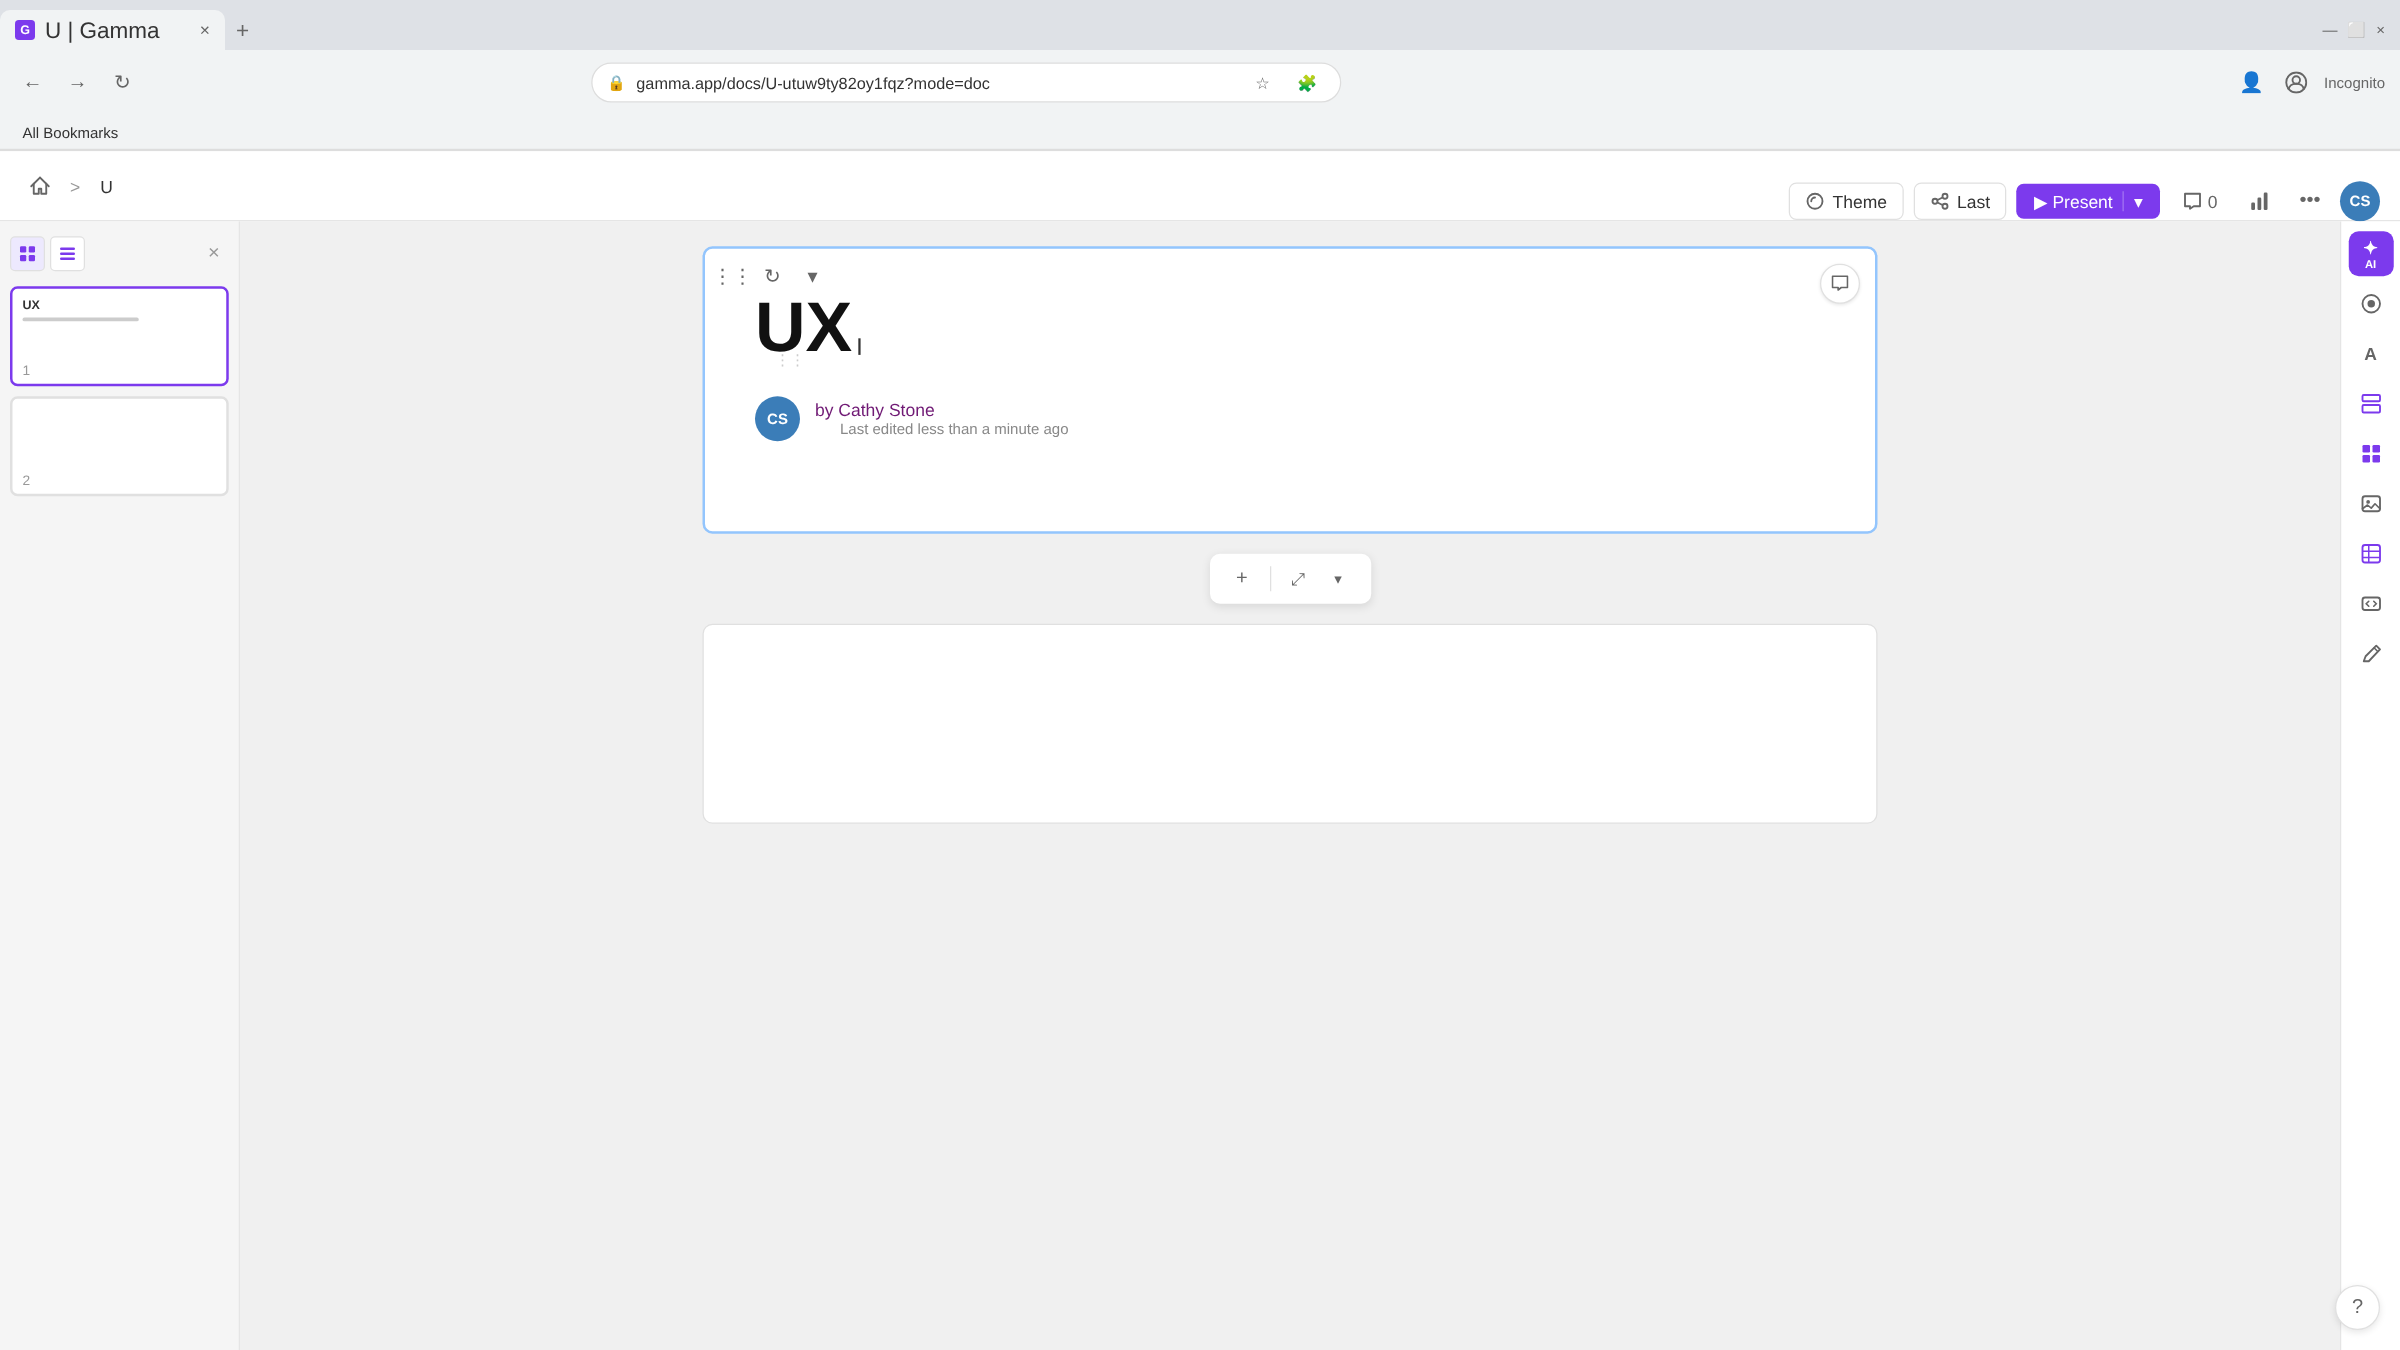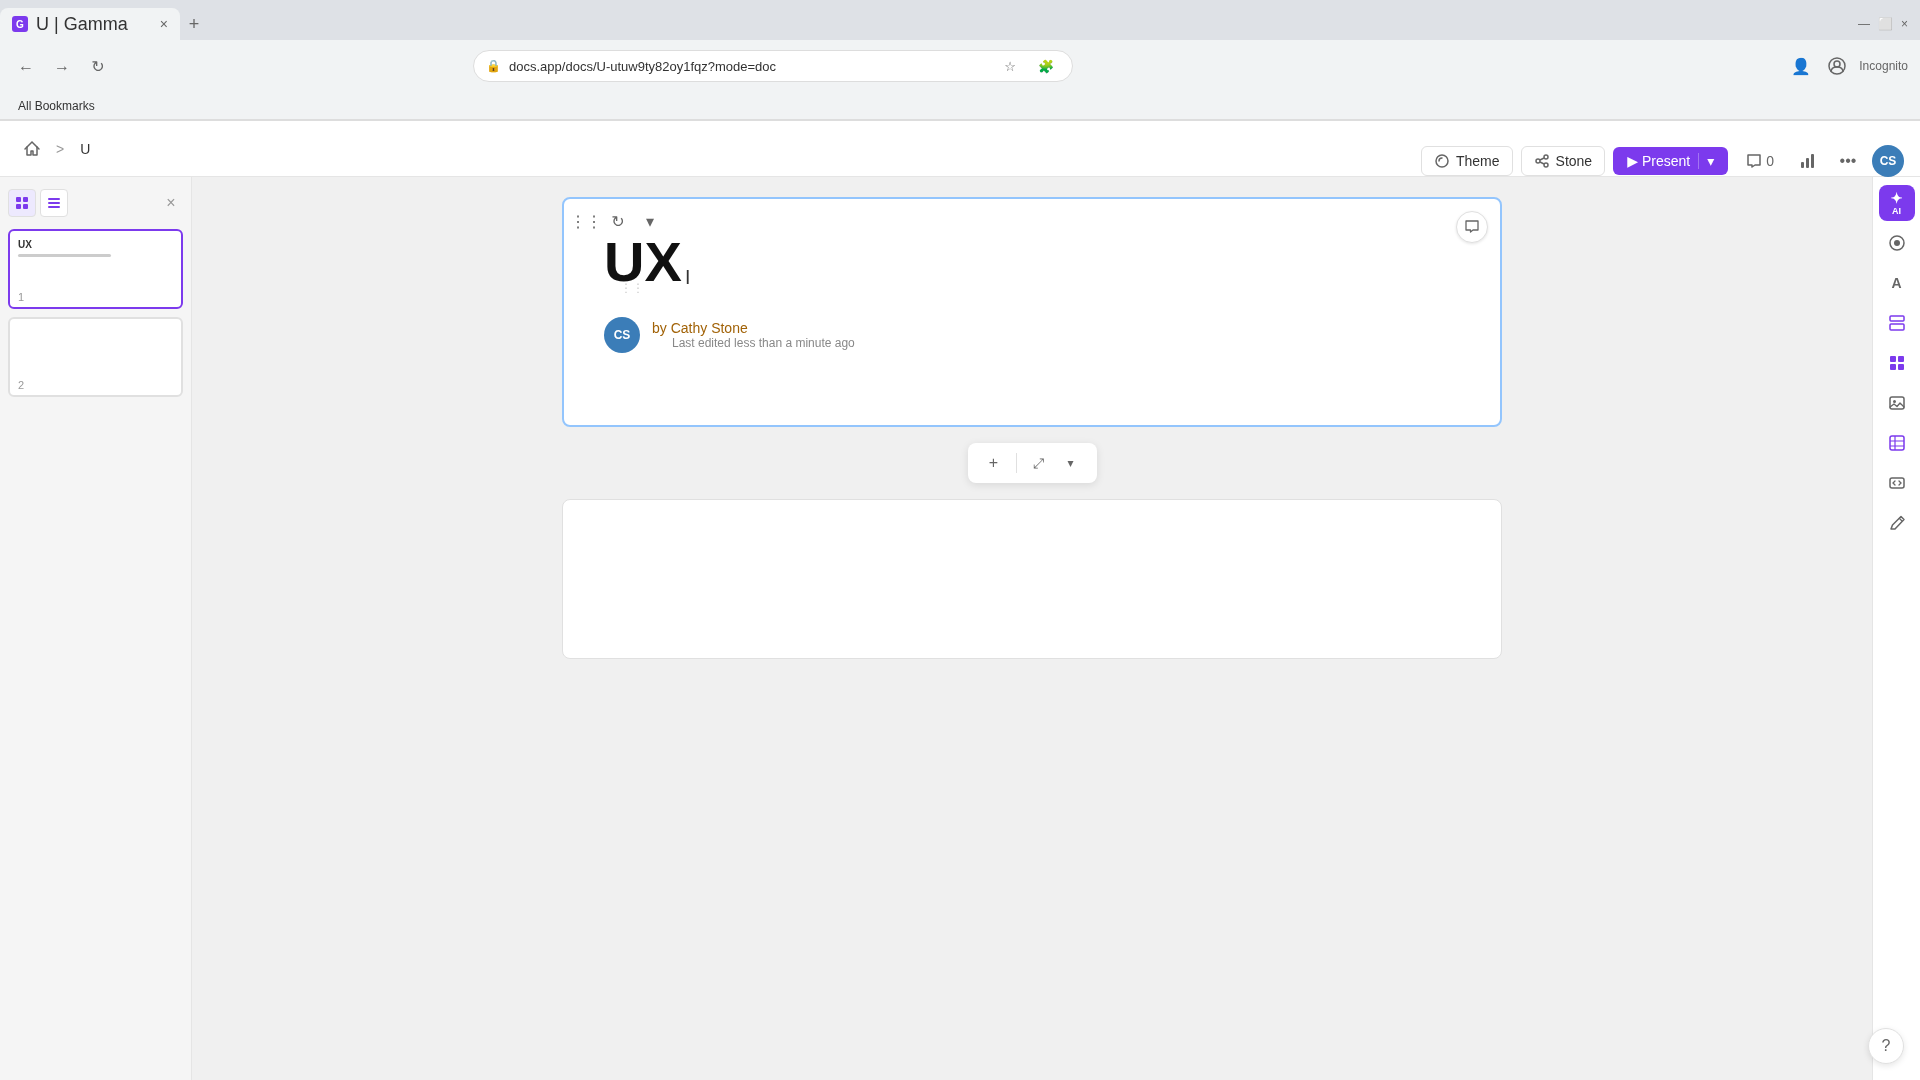--- a/index.html
+++ b/index.html
@@ -70,21 +70,21 @@
     .slide-card-tool-btn { width: 28px; height: 28px; display: flex; align-items: center; justify-content: center; cursor: pointer; color: #666; border-radius: 4px; }
     .slide-comment-btn { position: absolute; top: 12px; right: 12px; width: 32px; height: 32px; background: white; border-radius: 50%; border: 1px solid #e0e0e0; display: flex; align-items: center; justify-content: center; cursor: pointer; color: #666; box-shadow: 0 1px 3px rgba(0,0,0,0.1); }
 
     .slide-title { font-size: 56px; font-weight: bold; color: #111; margin-bottom: 24px; line-height: 1.1; }
     .slide-drag-handle { position: absolute; left: 16px; top: 50px; color: #ccc; cursor: grab; font-size: 12px; }
     .cursor-indicator { color: #333; font-size: 14px; }
 
     .author-row { display: flex; align-items: center; gap: 12px; margin-top: 8px; }
     .author-avatar { width: 36px; height: 36px; background: #3b7db8; border-radius: 50%; display: flex; align-items: center; justify-content: center; color: white; font-size: 12px; font-weight: bold; }
     .author-info { display: flex; flex-direction: column; }
-    .author-name { font-size: 14px; color: #a16207; font-weight: 500; }
+    .author-name { font-size: 14px; color: #701a75; font-weight: 500; }
     .author-time { font-size: 12px; color: #888; margin-left: 20px; }
 
     
     .add-block-toolbar { display: flex; align-items: center; gap: 4px; background: white; border-radius: 8px; padding: 6px 12px; box-shadow: 0 2px 8px rgba(0,0,0,0.1); }
     .add-block-btn { width: 28px; height: 28px; display: flex; align-items: center; justify-content: center; cursor: pointer; color: #666; border-radius: 4px; }
     .add-block-divider { width: 1px; height: 20px; background: #e0e0e0; margin: 0 4px; }
 
     
     .slide-card-empty { background: white; border-radius: 8px; width: 940px; min-height: 160px; border: 1px solid #e0e0e0; }
 
@@ -115,21 +115,21 @@
       <span class="win-btn">×</span>
     </div>
   </div>
 
   <div class="address-bar-row">
     <div class="nav-btn">←</div>
     <div class="nav-btn">→</div>
     <div class="nav-btn">↻</div>
     <div class="address-bar">
       <span class="address-lock">🔒</span>
-      <span class="address-text">docs.app/docs/U-utuw9ty82oy1fqz?mode=doc</span>
+      <span class="address-text">gamma.app/docs/U-utuw9ty82oy1fqz?mode=doc</span>
       <div class="addr-icon-btn">☆</div>
       <div class="addr-icon-btn">🧩</div>
     </div>
     <div class="address-actions">
       <div class="addr-icon-btn">👤</div>
       <div class="addr-icon-btn">
         <svg width="18" height="18" viewBox="0 0 18 18" fill="none">
             <circle cx="9" cy="9" r="8" stroke="#666" stroke-width="1.5"></circle>
             <circle cx="9" cy="7" r="3" stroke="#666" stroke-width="1.5"></circle>
             <path d="M3 15c0-3.314 2.686-5 6-5s6 1.686 6 5" stroke="#666" stroke-width="1.5"></path>
@@ -167,21 +167,21 @@
           </svg>
         <span>Theme</span>
       </div>
       <div class="topbar-btn">
         <svg width="16" height="16" viewBox="0 0 16 16" fill="none">
             <circle cx="12" cy="4" r="2" stroke="#666" stroke-width="1.5"></circle>
             <circle cx="4" cy="8" r="2" stroke="#666" stroke-width="1.5"></circle>
             <circle cx="12" cy="12" r="2" stroke="#666" stroke-width="1.5"></circle>
             <path d="M6 7l4-2M6 9l4 2" stroke="#666" stroke-width="1.5"></path>
           </svg>
-        <span>Stone</span>
+        <span>Last</span>
       </div>
       <button class="present-btn">
         <span>▶</span>
         <span>Present</span>
         <span class="present-btn-arrow">▾</span>
       </button>
       <div class="comment-btn">
         <svg width="16" height="16" viewBox="0 0 16 16" fill="none">
             <path d="M2 2h12v10H9l-3 2v-2H2V2z" stroke="#666" stroke-width="1.5" stroke-linejoin="round"></path>
           </svg>

